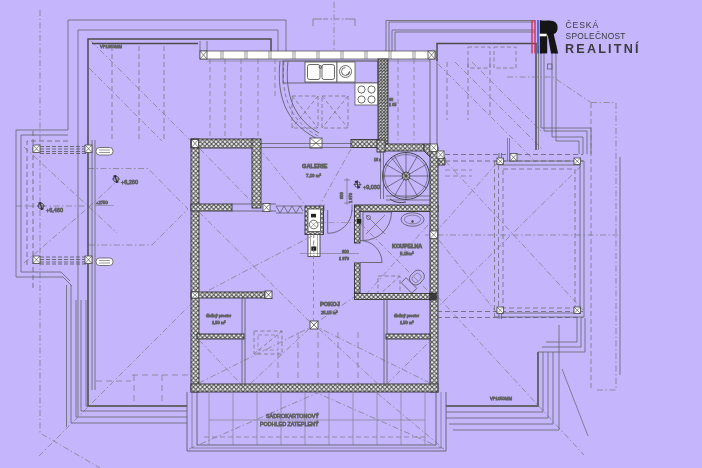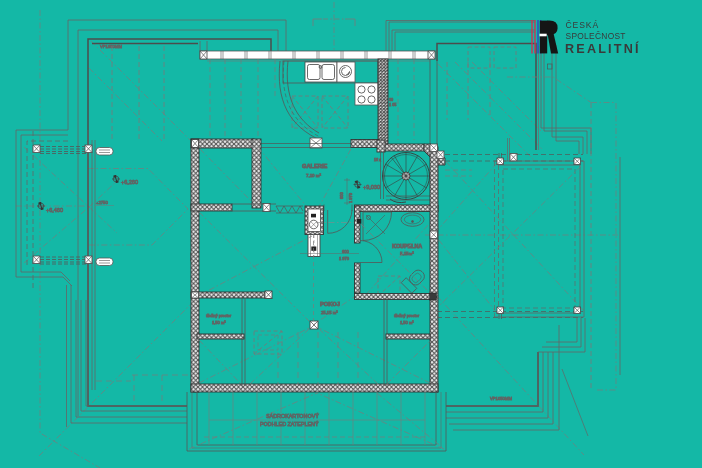--- a/index.html
+++ b/index.html
@@ -1,16 +1,16 @@
 <!DOCTYPE html>
 <html><head>
 <meta charset="utf-8">
 <style>
 html,body{margin:0;padding:0;background:#fff;}
-#page{width:702px;height:468px;position:relative;overflow:hidden;background:#14b8a6;
+#page{width:702px;height:468px;position:relative;overflow:hidden;background:#c4b5fd;
 font-family:"Liberation Sans", sans-serif;}
 svg{position:absolute;left:0;top:0;}
 text{font-family:"Liberation Sans", sans-serif;fill:#3a3a3a;}
 </style>
 </head>
 <body>
 
 <div id="page">
 <svg width="702" height="468" viewBox="0 0 702 468">
 <defs>

